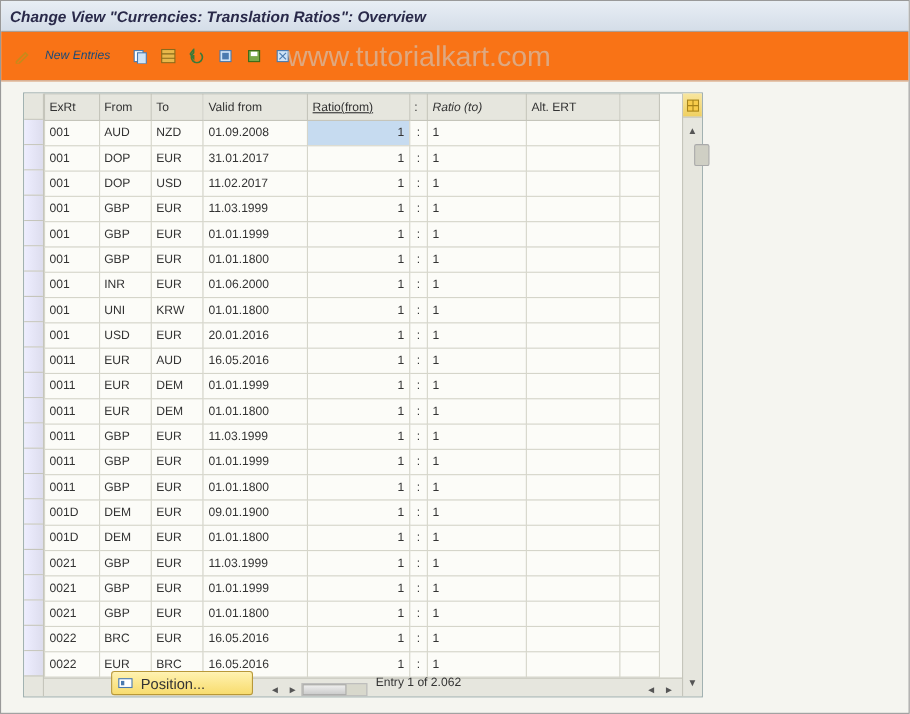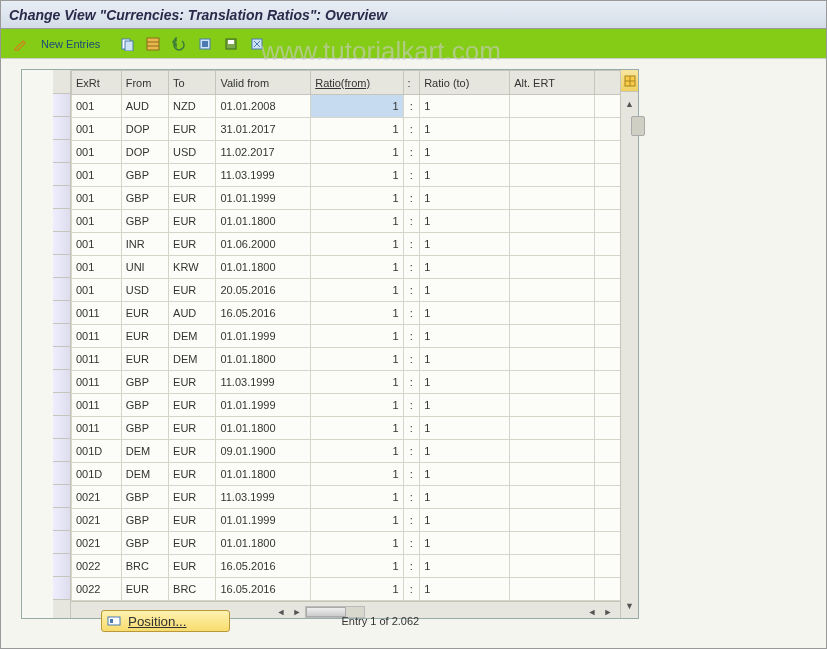--- a/index.html
+++ b/index.html
@@ -19,27 +19,28 @@
       padding: 4px 8px;
       font-weight: bold;
       font-style: italic;
       font-size: 14px;
       color: #2a2a4a;
       height: 28px;
       display: flex;
       align-items: center;
     }
     .toolbar {
-      background: #84cc16;
+      background: #f97316;
       border-bottom: 1px solid #ccc;
       padding: 4px 8px;
-      height: 30px;
+      height: 45px;
       display: flex;
       align-items: center;
       gap: 4px;
+      font-style: italic;
     }
     .icon-btn {
       width: 22px;
       height: 22px;
       display: inline-flex;
       align-items: center;
       justify-content: center;
       cursor: pointer;
       border-radius: 2px;
     }
@@ -64,21 +65,20 @@
       height: calc(100% - 110px);
       display: flex;
     }
     .grid-wrap {
       border: 1px solid #9aa;
       background: #f7f7f2;
       width: 618px;
       height: 550px;
       position: relative;
       display: flex;
-      padding-left: 31px;
     }
     .row-selector-col {
       width: 18px;
       flex-shrink: 0;
       background: #e6e6de;
       border-right: 1px solid #c5c5bb;
     }
     .row-sel-hdr {
       height: 24px;
       border-bottom: 1px solid #c5c5bb;
@@ -121,21 +121,21 @@
     }
     table.grid td.selected {
       background: #c6dbf0;
     }
     .col-exrt{width:42px;}
     .col-from{width:40px;}
     .col-to{width:40px;margin-left:45px;}
     .col-valid{width:80px;}
     .col-rfrom{width:78px;text-align:right;text-decoration:underline;}
     .col-colon{width:14px; text-align:center; background:#e6e6de !important;}
-    .col-rto{width:76px;}
+    .col-rto{width:76px;font-style:italic;}
     .col-alt{width:72px;}
     .col-last{width:30px;}
     td.rfrom{text-align:right;padding-right:4px;}
     td.colon{background:#e6e6de;text-align:center;}
     .vscroll {
       width: 18px;
       flex-shrink: 0;
       background: #e6e6de;
       border-left: 1px solid #c5c5bb;
       display:flex;
@@ -183,21 +183,20 @@
       align-items: center;
       background: linear-gradient(180deg,#fff2b0,#f8dc6e);
       border: 1px solid #b89838;
       border-radius: 3px;
       padding: 2px 42px 2px 4px;
       height: 22px;
       cursor: pointer;
       gap: 6px;
       color:#333;
       min-width:128px;
-      text-decoration:underline;
     }
     .position-btn .picon{
       width:16px;height:16px;display:flex;align-items:center;justify-content:center;
     }
     .entry-txt{ color:#333;padding-left:32px; }
     svg{display:block;}
   </style>
 </head>
 <body>
 
@@ -295,21 +294,21 @@
             <th class="col-rto">Ratio (to)</th>
             <th class="col-alt">Alt. ERT</th>
             <th class="col-last"></th>
           </tr>
         </thead>
         <tbody id="grid-rows">
             <tr>
               <td>001</td>
               <td>AUD</td>
               <td>NZD</td>
-              <td>01.01.2008</td>
+              <td>01.09.2008</td>
               <td class="rfrom selected">1</td>
               <td class="colon">:</td>
               <td>1</td>
               <td></td>
               <td></td>
             </tr>
             <tr>
               <td>001</td>
               <td>DOP</td>
               <td>EUR</td>
@@ -383,21 +382,21 @@
               <td class="rfrom">1</td>
               <td class="colon">:</td>
               <td>1</td>
               <td></td>
               <td></td>
             </tr>
             <tr>
               <td>001</td>
               <td>USD</td>
               <td>EUR</td>
-              <td>20.05.2016</td>
+              <td>20.01.2016</td>
               <td class="rfrom">1</td>
               <td class="colon">:</td>
               <td>1</td>
               <td></td>
               <td></td>
             </tr>
             <tr>
               <td>0011</td>
               <td>EUR</td>
               <td>AUD</td>

